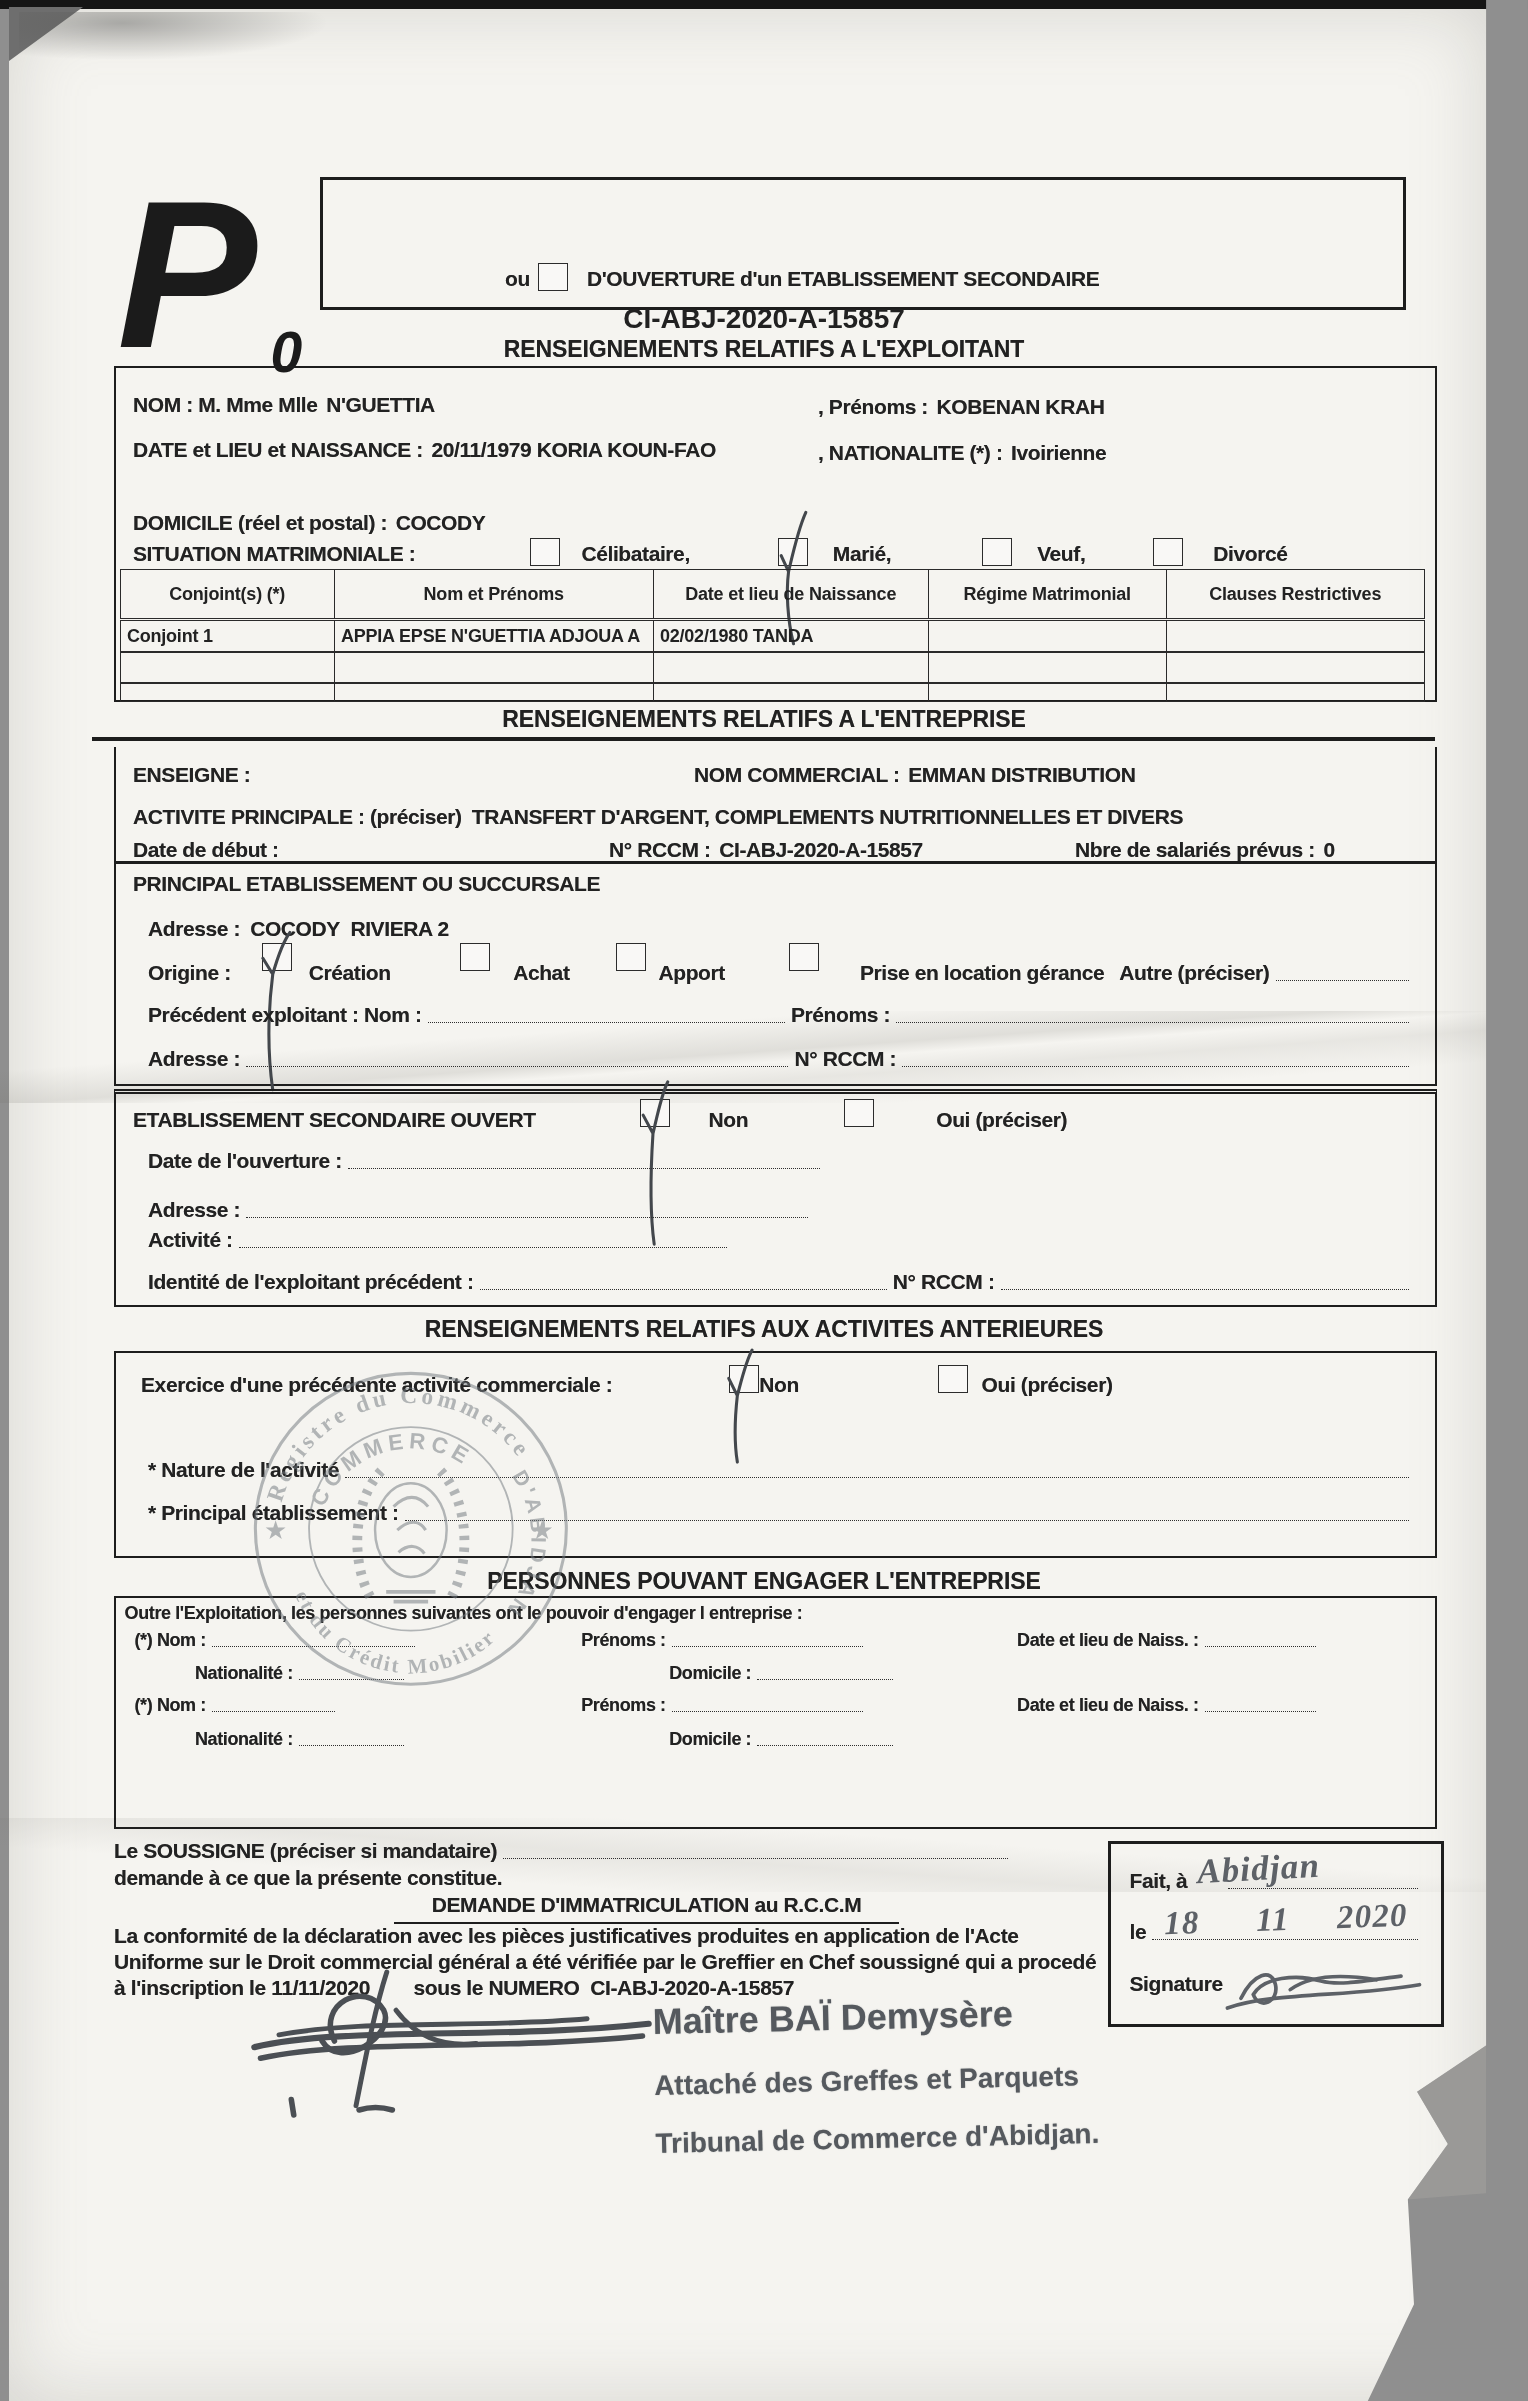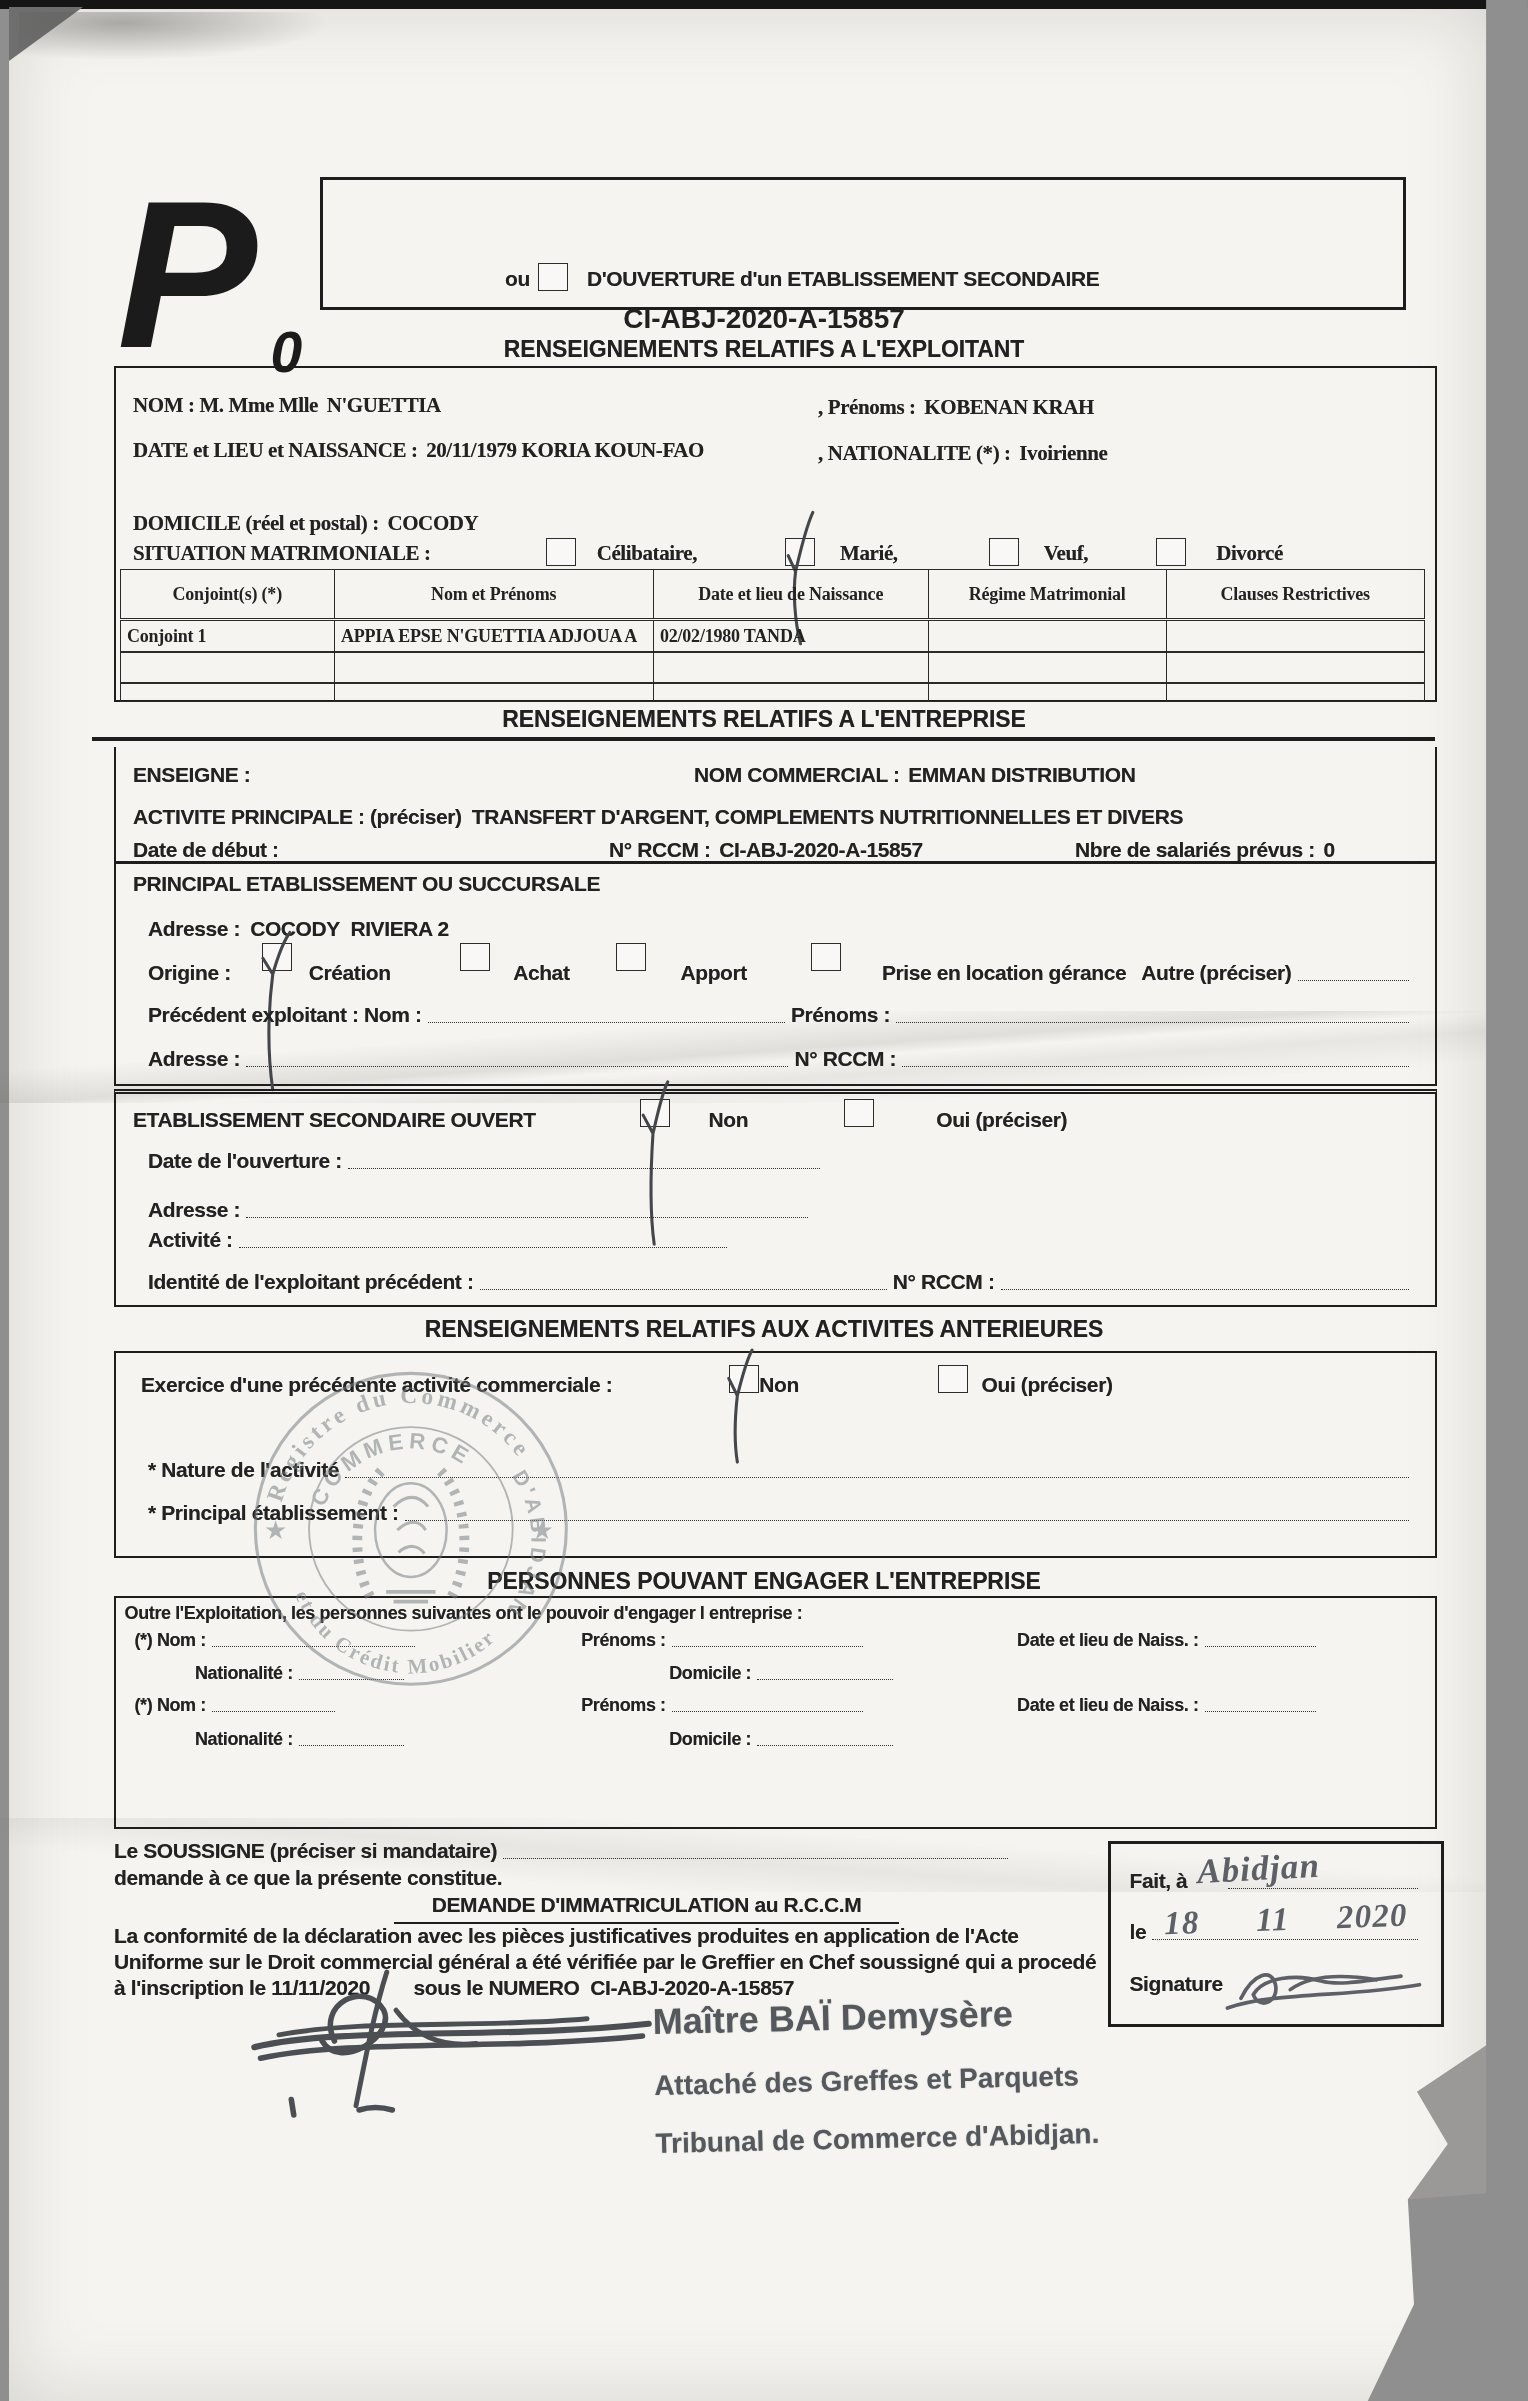--- a/index.html
+++ b/index.html
@@ -73,21 +73,21 @@
     </div>
   </div>
 
   <div class="abs center" style="top:303px;">
     <span class="regnum">CI-ABJ-2020-A-15857</span>
   </div>
   <div class="abs center" style="top:336px;">
     <span class="title">RENSEIGNEMENTS RELATIFS A L'EXPLOITANT</span>
   </div>
 
-  <div class="box" style="left:114px;top:366px;width:1319px;height:332px;font-family:Liberation Serif, serif;">
+  <div class="box" style="left:114px;top:366px;width:1319px;height:332px;">
     <div class="row" style="left:17px;top:25px;">
       <span class="t">NOM : M. Mme Mlle</span>
       <span class="t" style="margin-left:8.6px;">N'GUETTIA</span>
     </div>
     <div class="row" style="left:702px;top:27px;">
       <span class="t">, Prénoms :</span>
       <span class="t" style="margin-left:8.6px;">KOBENAN KRAH</span>
     </div>
     <div class="row" style="left:17px;top:70px;">
       <span class="t">DATE et LIEU et NAISSANCE :</span>
@@ -202,21 +202,21 @@
       <span class="t">Origine :</span>
       <span class="cb" style="margin-left:31px;top:-13.6px;">
         <svg class="chk" width="43" height="160" style="left:-5px;top:-8.6px;" viewBox="0 0 70 260">
           <path d="M8,36 L24,62 C32,34 40,10 52,-6 M24,62 C18,110 14,180 24,250"></path>
         </svg>
       </span>
       <span class="t" style="margin-left:17px;">Création</span>
       <span class="cb" style="margin-left:69px;top:-13.6px;"></span>
       <span class="t" style="margin-left:23.4px;">Achat</span>
       <span class="cb" style="margin-left:47px;top:-13.6px;"></span>
-      <span class="t" style="margin-left:34px;">Apport</span>
+      <span class="t" style="margin-left:12px;">Apport</span>
       <span class="cb" style="margin-left:64px;top:-13.6px;"></span>
       <span class="t" style="margin-left:41px;">Prise en location gérance</span>
       <span class="t" style="margin-left:15px;">Autre (préciser)</span>
       <span class="dots"></span>
     </div>
     <div class="row" style="left:32px;top:140px;width:1267px;">
       <span class="t">Précédent exploitant : Nom :</span>
       <span class="dotsfix" style="width:357px;"></span>
       <span class="t">Prénoms :</span>
       <span class="dots"></span>

